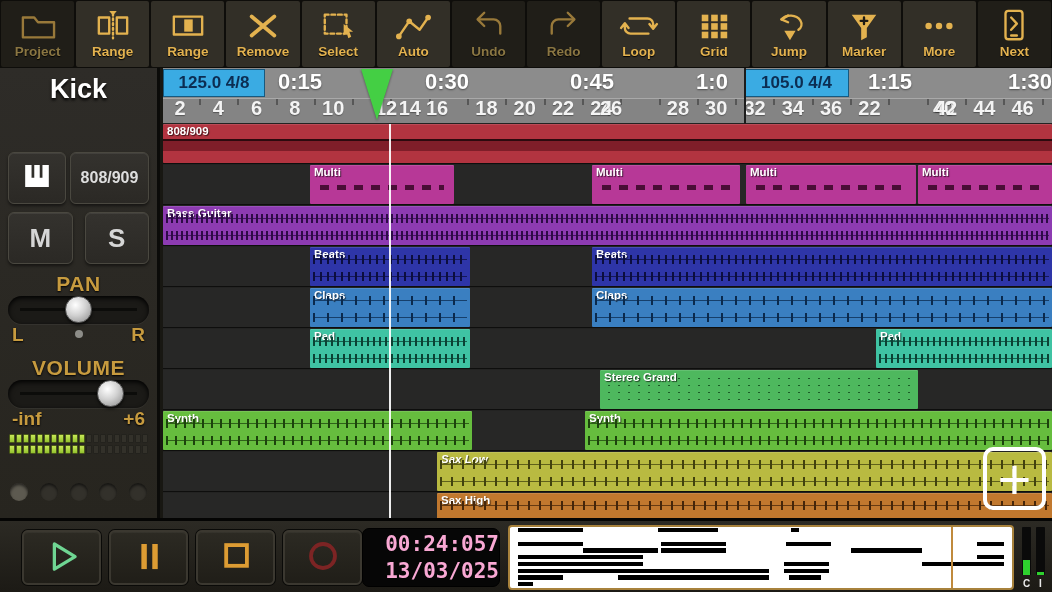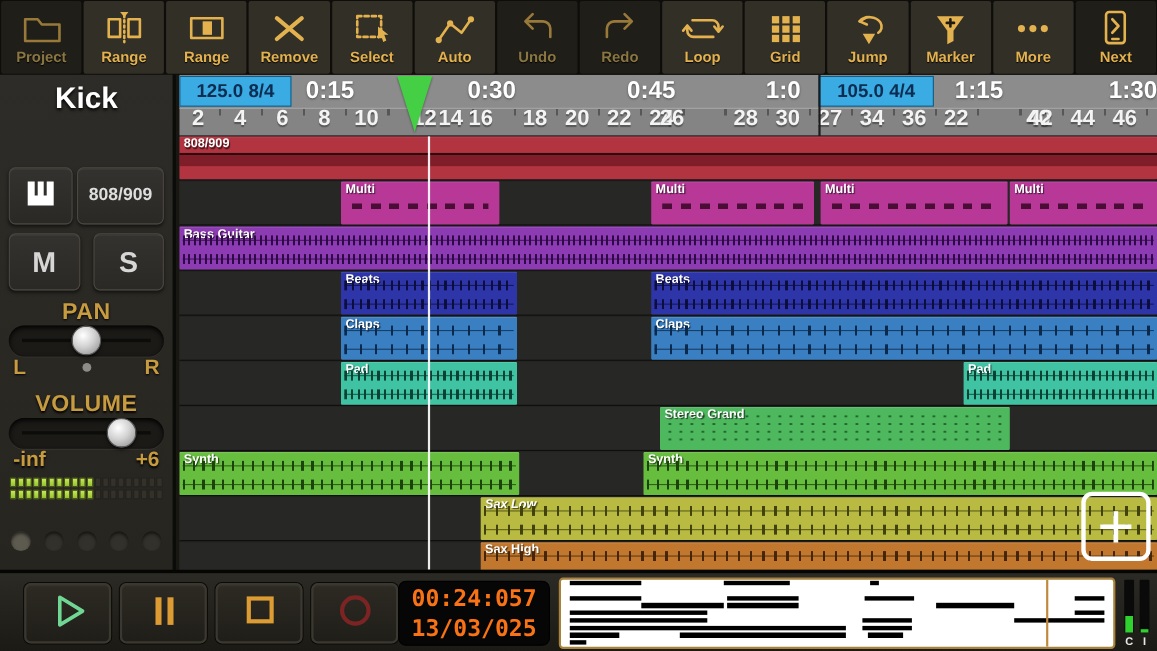--- a/index.html
+++ b/index.html
@@ -105,21 +105,21 @@
   
   .transport { position:absolute; left:0; right:0; top:518px; height:74px;
                background:linear-gradient(#2c2a24,#1c1a15); border-top:3px solid #050504; }
   .t-btn { position:absolute; top:9px; width:79px; height:55px; border-radius:6px;
            background:linear-gradient(#2c2a23,#201e18); border:2px solid #3b3830;
            box-shadow:0 0 0 1px #0a0a08, inset 0 1px 1px rgba(255,255,255,.05);
            display:flex; align-items:center; justify-content:center; cursor:pointer; }
   .t-btn svg { width:48px; height:42px; }
   .time-display { position:absolute; left:362px; top:7px; width:138px; height:59px; background:#060606;
                   border-radius:7px; border:1px solid #000; display:flex; flex-direction:column;
-                  align-items:center; justify-content:center; color:#f97316; cursor:pointer;
+                  align-items:flex-end; justify-content:center; color:#f9a8d4; cursor:pointer;
                   font-family:"DejaVu Sans Mono",monospace; font-size:21px; font-weight:bold; line-height:1.25; }
   .mini { position:absolute; left:508px; top:4px; width:506px; height:65px; background:#fff;
           border:2px solid #a8823c; border-radius:4px; overflow:hidden; cursor:pointer; }
   .mini-row { position:absolute; left:0; right:0; background:#fff; }
   .mini-black { position:absolute; top:0; bottom:0; background:#000; }
   .mini-ph { position:absolute; top:0; bottom:0; width:2px; background:#c08a3c; }
   .io-meters { position:absolute; left:1022px; top:6px; width:26px; height:64px; }
   .io-bar { position:absolute; top:0; width:9px; height:48px; background:#0a0a0a; border-radius:1px; }
   .io-fill { position:absolute; bottom:0; left:1px; right:1px; background:#2ed12e; }
   .io-lbl { position:absolute; top:51px; width:9px; text-align:center; color:#e8e8e8;
@@ -395,21 +395,21 @@
         <div class="pdot"></div>
         <div class="pdot"></div>
         <div class="pdot"></div>
         <div class="pdot"></div>
       </div>
   </div>
 
   <div class="track-area">
     <div class="ruler">
       <div class="ruler-times" id="ruler-times">
-          <div class="tempo-box" style="left: 0px; width: 102px;">125.0 8/4</div>
+          <div class="tempo-box" style="left: 0px; width: 102px;">125.0 4/8</div>
           <div class="tempo-box" style="left: 581px; width: 105px;">105.0 4/4</div>
           <div class="time-lbl" style="left: 137px;">0:15</div>
           <div class="time-lbl" style="left: 284px;">0:30</div>
           <div class="time-lbl" style="left: 429px;">0:45</div>
           <div class="time-lbl" style="left: 549px;">1:0</div>
           <div class="time-lbl" style="left: 727px;">1:15</div>
           <div class="time-lbl" style="left: 867px;">1:30</div>
         </div>
       <div class="ruler-bars" id="ruler-bars">
           <div class="bar-num" style="left: 17px;">2</div>
@@ -420,21 +420,21 @@
           <div class="bar-num" style="left: 223px;">12</div>
           <div class="bar-num" style="left: 246.8px;">14</div>
           <div class="bar-num" style="left: 274px;">16</div>
           <div class="bar-num" style="left: 323.4px;">18</div>
           <div class="bar-num" style="left: 361.7px;">20</div>
           <div class="bar-num" style="left: 400px;">22</div>
           <div class="bar-num" style="left: 438.3px;">24</div>
           <div class="bar-num" style="left: 448px;">26</div>
           <div class="bar-num" style="left: 514.9px;">28</div>
           <div class="bar-num" style="left: 553.2px;">30</div>
-          <div class="bar-num" style="left: 591.5px;">27</div>
+          <div class="bar-num" style="left: 591.5px;">32</div>
           <div class="bar-num" style="left: 629.8px;">34</div>
           <div class="bar-num" style="left: 668.1px;">36</div>
           <div class="bar-num" style="left: 706.4px;">22</div>
           <div class="bar-num" style="left: 781px;">40</div>
           <div class="bar-num" style="left: 783px;">42</div>
           <div class="bar-num" style="left: 821.3px;">44</div>
           <div class="bar-num" style="left: 859.6px;">46</div>
         </div>
       <div class="tempo-divider" id="tempo-divider" style="left: 581px;"></div>
     </div>

